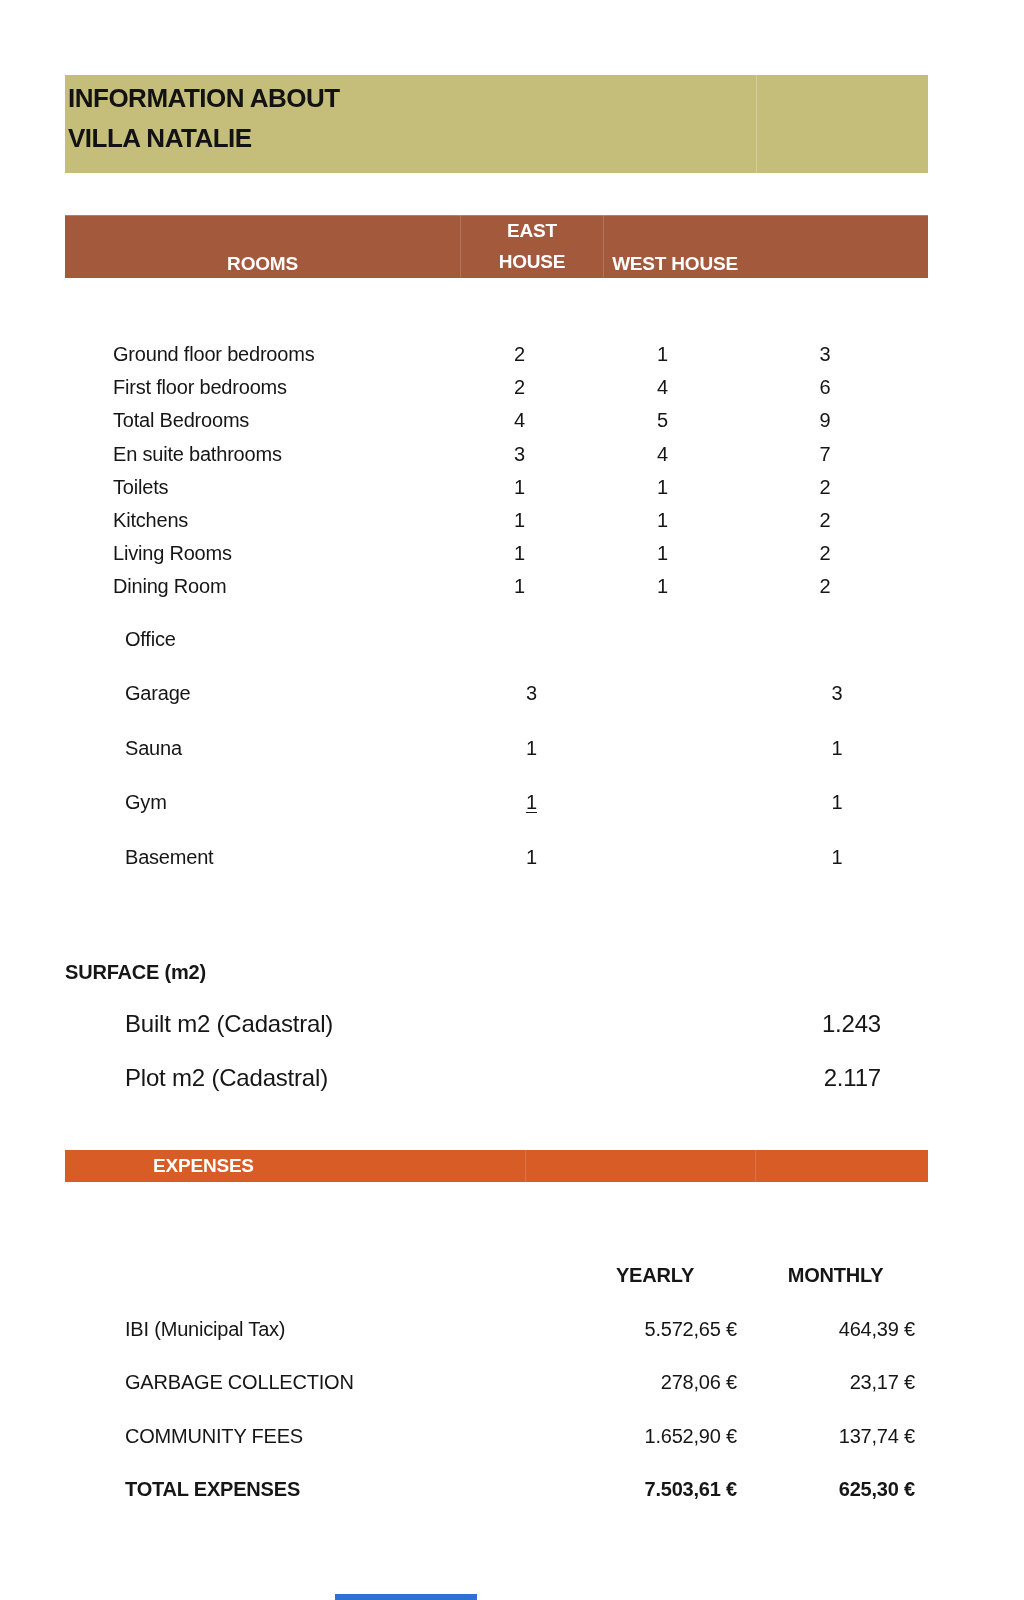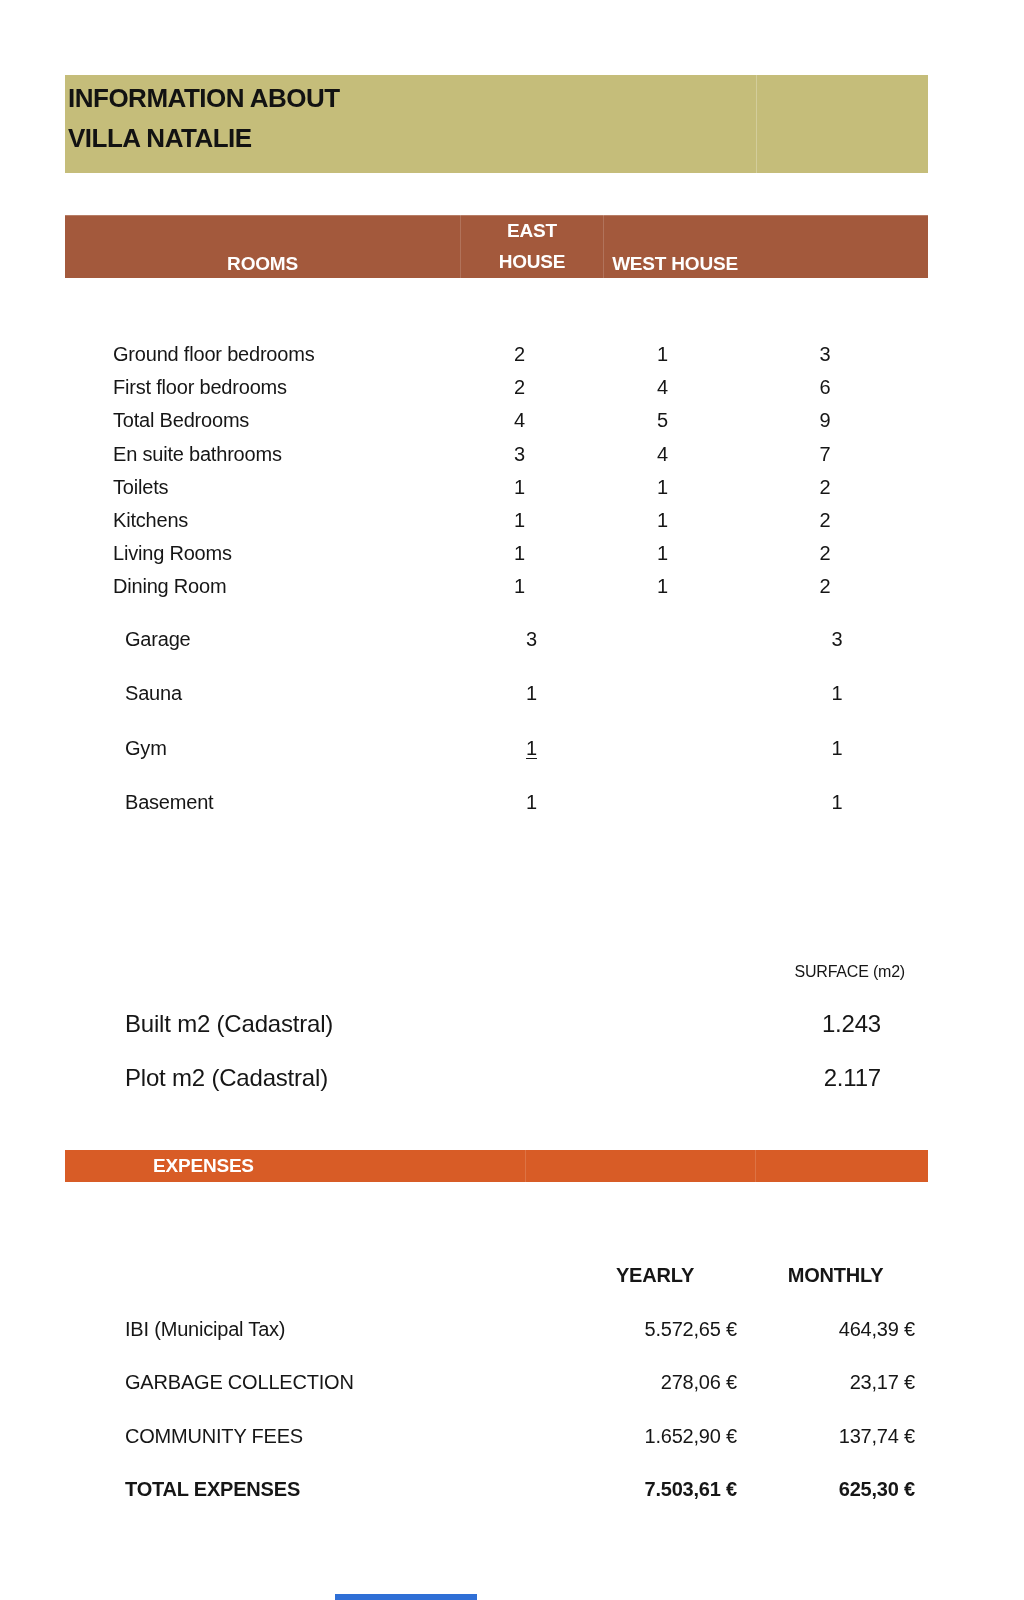--- a/index.html
+++ b/index.html
@@ -30,21 +30,21 @@
   .rooms-rows{position:absolute;left:53px;top:338px;width:863px;}
   .rooms-rows .grid-row{height:33.2px;}
   .facility-rows{position:absolute;left:65px;top:612px;width:863px;}
   .facility-rows .grid-row{height:54.5px;}
   .cell-label{padding-left:60px;}
   .cell-val{text-align:center;}
   .u{text-decoration:underline;text-underline-offset:3px;text-decoration-thickness:1px;}
   
   .surface-header{
     position:absolute;left:65px;top:958px;width:863px;height:28px;
-    font-weight:normal;font-size:16px;text-align:right;box-sizing:border-box;padding-right:23px;line-height:28px;
+    font-weight:bold;font-size:20px;box-sizing:border-box;padding-right:23px;line-height:28px;
   }
   .surface-rows{position:absolute;left:65px;top:997px;width:863px;}
   .s-row{display:flex;justify-content:space-between;align-items:center;height:54px;font-size:24px;}
   .s-label{padding-left:60px;}
   .s-val{padding-right:47px;}
   
   .expenses-banner{
     position:absolute;left:65px;top:1150px;width:863px;height:32px;
     background:var(--c-orange);color:#ffffff;font-weight:bold;font-size:19px;
     display:flex;align-items:center;padding-left:88px;box-sizing:border-box;
@@ -131,20 +131,26 @@
       <div class="grid-row">
         <div class="cell-label">Dining Room</div>
         <div class="cell-val">1</div>
         <div class="cell-val">1</div>
         <div class="cell-val">2</div>
       </div>
     </div>
 
   <div class="facility-rows">
       <div class="grid-row">
+        <div class="cell-label">Office</div>
+        <div class="cell-val"></div>
+        <div class="cell-val"></div>
+        <div class="cell-val"></div>
+      </div>
+      <div class="grid-row">
         <div class="cell-label">Garage</div>
         <div class="cell-val">3</div>
         <div class="cell-val"></div>
         <div class="cell-val">3</div>
       </div>
       <div class="grid-row">
         <div class="cell-label">Sauna</div>
         <div class="cell-val">1</div>
         <div class="cell-val"></div>
         <div class="cell-val">1</div>

